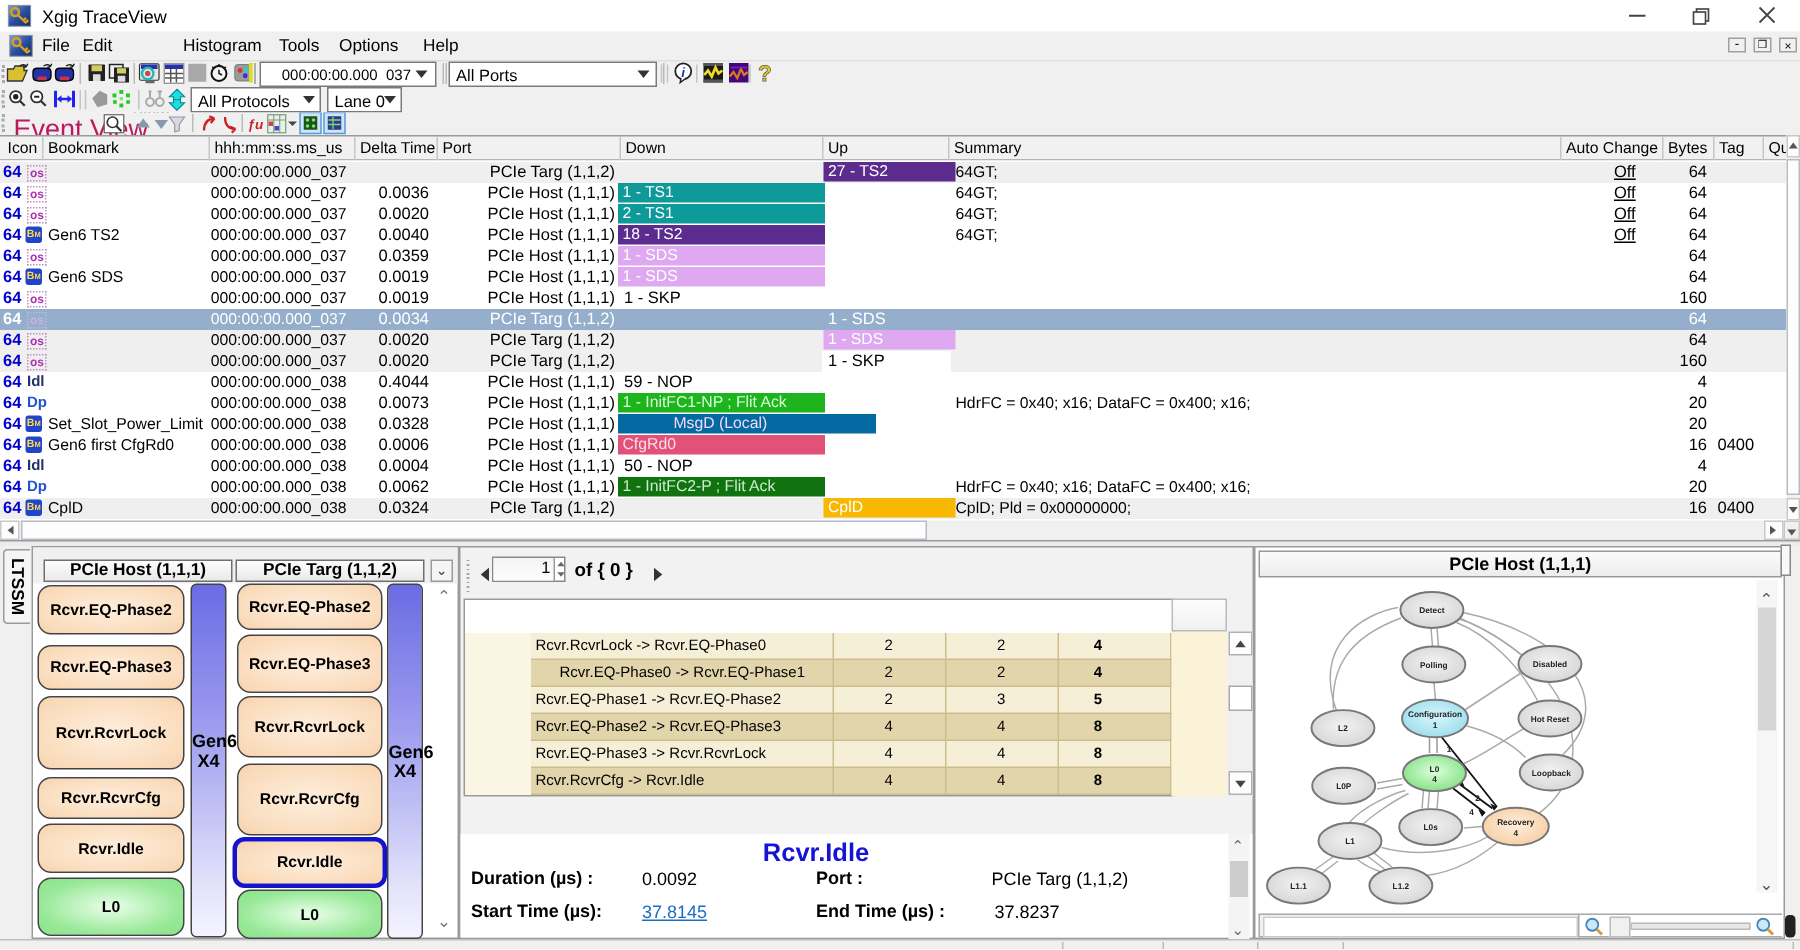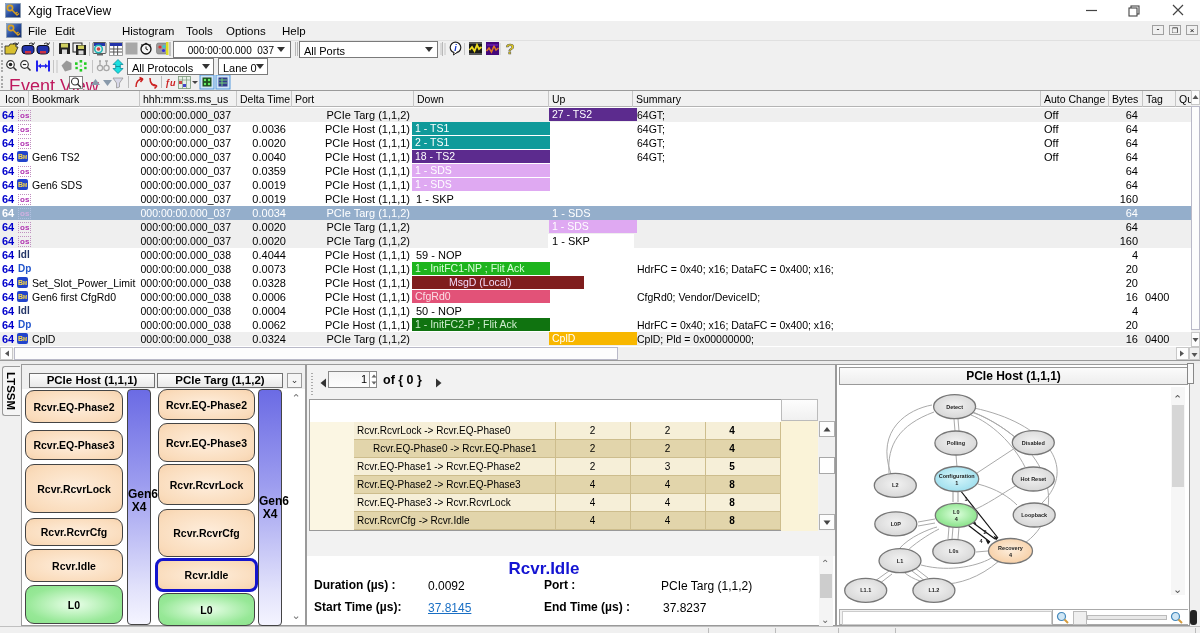--- a/index.html
+++ b/index.html
@@ -9,21 +9,21 @@
 .combo{position:absolute;background:#fff;border:1px solid #7a7a7a;box-sizing:border-box;line-height:16px;}
 .combo .arr{position:absolute;right:2px;top:5px;width:0;height:0;border-left:4px solid transparent;border-right:4px solid transparent;border-top:5px solid #333;}
 .sep{position:absolute;width:1px;background:#b8b8b8;}
 .hdrcell{position:absolute;top:0;height:17px;line-height:17px;padding-left:3px;border-left:1px solid #c6c6c6;box-sizing:border-box;font-size:10.5px;}
 .row{position:absolute;left:0;width:1191px;height:14px;line-height:14px;}
 .cell{position:absolute;top:0;height:14px;line-height:14px;white-space:nowrap;overflow:hidden;}
 .c-time{left:139px;width:92px;text-align:right;font-size:10.5px;}
 .c-delta{left:236px;width:50px;text-align:right;}
 .c-port{left:291px;width:119px;text-align:right;}
 .c-sum{left:637px;width:400px;font-size:10.5px;}
-.c-auto{left:1044px;width:60px;}
+.c-auto{left:1076px;width:60px;text-decoration:underline;}
 .c-bytes{left:1104px;width:34px;text-align:right;}
 .c-tag{left:1145px;width:40px;}
 .badge{position:absolute;top:0;height:13px;line-height:13px;color:#fff;padding-left:3px;white-space:nowrap;overflow:hidden;font-size:10.5px;}
 .n64{position:absolute;left:2px;top:0;color:#0000cc;font-weight:bold;}
 .osl{position:absolute;left:18px;top:2px;font-size:8px;font-weight:bold;color:#b030b0;letter-spacing:0px;border:1px dotted #c090c0;padding:0 1px;line-height:9px;}
 .bml{position:absolute;left:17px;top:1px;width:11px;height:11px;background:#2244cc;color:#ffdd44;font-size:7px;font-weight:bold;text-align:center;line-height:11px;border-radius:2px;}
 .idl{position:absolute;left:18px;top:0;color:#223366;font-weight:bold;font-size:10px;}
 .dpl{position:absolute;left:18px;top:0;color:#2255cc;font-weight:bold;font-size:10px;}
 .sbox{position:absolute;background:#f0f0f0;border:1px solid #a0a0a0;box-sizing:border-box;text-align:center;}
 .statebox{position:absolute;border:1px solid #444;border-radius:9px;background:radial-gradient(ellipse at center,#feeedd 0%,#fadcbc 75%,#f6d2ad 100%);font-weight:bold;font-size:10.5px;text-align:center;display:flex;align-items:center;justify-content:center;box-sizing:border-box;}
@@ -451,33 +451,32 @@
 <div class="cell c-bytes">20</div>
 </div>
 
 <div class="row" style="top:169px;">
 <span class="n64">64</span>
         <span class="bml">B<span style="font-size:5px;">M</span></span>
 <div class="cell" style="left:32px;width:106px;font-size:10.5px;">Set_Slot_Power_Limit</div>
 <div class="cell c-time">000:00:00.000_038</div>
 <div class="cell c-delta">0.0328</div>
 <div class="cell c-port">PCIe Host (1,1,1)</div>
-<div class="badge" style="left:412px;width:135px;background:#7f1d1d;color:#f4d8f8;padding-left:37px;">MsgD (Local)</div>
+<div class="badge" style="left:412px;width:135px;background:#0369a1;color:#f4d8f8;padding-left:37px;">MsgD (Local)</div>
 <div class="cell c-bytes">20</div>
 </div>
 
 <div class="row" style="top:183px;">
 <span class="n64">64</span>
         <span class="bml">B<span style="font-size:5px;">M</span></span>
 <div class="cell" style="left:32px;width:106px;font-size:10.5px;">Gen6 first CfgRd0</div>
 <div class="cell c-time">000:00:00.000_038</div>
 <div class="cell c-delta">0.0006</div>
 <div class="cell c-port">PCIe Host (1,1,1)</div>
 <div class="badge" style="left:412px;width:135px;background:#e25278;color:#fbdde5;">CfgRd0</div>
-<div class="cell c-sum">CfgRd0; Vendor/DeviceID;</div>
 <div class="cell c-bytes">16</div>
 <div class="cell c-tag">0400</div>
 </div>
 
 <div class="row" style="top:197px;">
 <span class="n64">64</span>
         <span class="idl">Idl</span>
 <div class="cell c-time">000:00:00.000_038</div>
 <div class="cell c-delta">0.0004</div>
 <div class="cell c-port">PCIe Host (1,1,1)</div>

